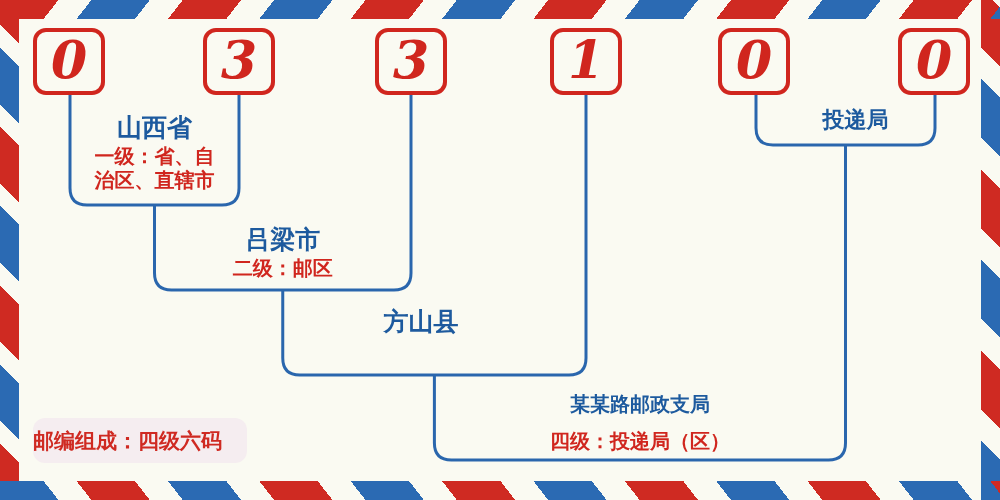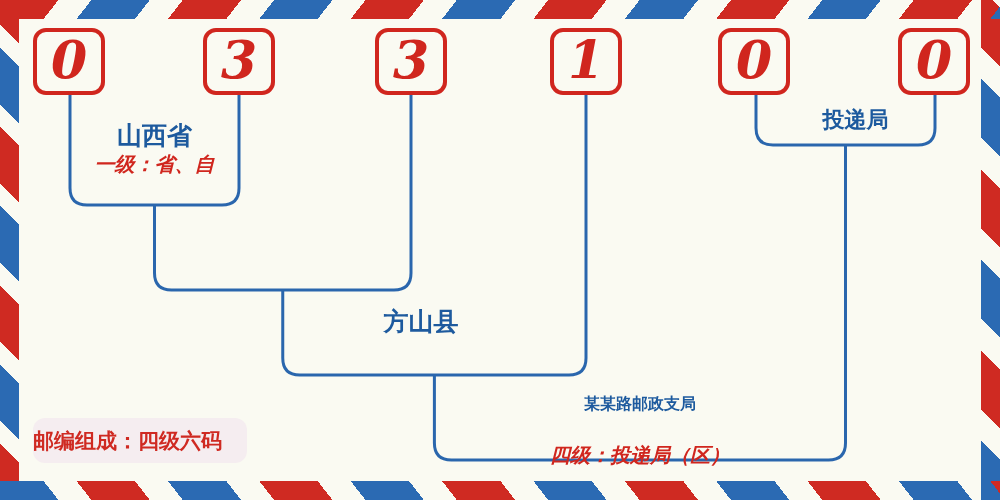--- a/index.html
+++ b/index.html
@@ -75,23 +75,23 @@
     line-height: 28px;
     font-family: "Liberation Serif", serif;
   }
   .lvl-desc {
     margin-top: 2px;
     font-size: 20px; font-weight: 700;
     color: var(--red);
     line-height: 24px;
     font-family: "Liberation Serif", serif;
   }
-  .lvl-desc span { display: block; font-style: italic; }
-  .lvl-4 .lvl-name { font-size: 16px; }
-  .lvl-4 .lvl-desc { margin-top: 25px; text-align: center; }
+  .lvl-desc span { display: block; }
+  .lvl-4 .lvl-name { font-size: 20px; }
+  .lvl-4 .lvl-desc { margin-top: 11px; text-align: center; }
   .lvl-5 .lvl-name { font-size: 22px; margin-left: 20px; }
 
   
   .footer-label {
     position: absolute;
     left: 33px; top: 418px;
     width: 214px; height: 45px;
     background: var(--labelBg);
     border-radius: 12px;
     display: flex; align-items: center; justify-content: flex-start;
@@ -131,27 +131,34 @@
   <div class="digit-box d4">
     <span class="digit">1</span>
   </div>
   <div class="digit-box d5">
     <span class="digit">0</span>
   </div>
   <div class="digit-box d6">
     <span class="digit">0</span>
   </div>
 
-  <div class="lvl lvl-1" style="left:154.5px; top:114px;margin-top:8px;">
+  <div class="lvl lvl-1" style="left:154.5px; top:114px;">
     <div class="lvl-name">山西省</div>
     <div class="lvl-desc">
       <span>一级：省、自</span>
+      <span>治区、直辖市</span>
     </div>
   </div>
 
+  <div class="lvl lvl-2" style="left:282.75px; top:226px;">
+    <div class="lvl-name">吕梁市</div>
+    <div class="lvl-desc">
+      <span>二级：邮区</span>
+    </div>
+  </div>
 
   <div class="lvl lvl-3" style="left:421px; top:308px;">
     <div class="lvl-name">方山县</div>
   </div>
 
   <div class="lvl lvl-4" style="left:640px; top:390px;">
     <div class="lvl-name">某某路邮政支局</div>
     <div class="lvl-desc">
       <span>四级：投递局（区）</span>
     </div>

